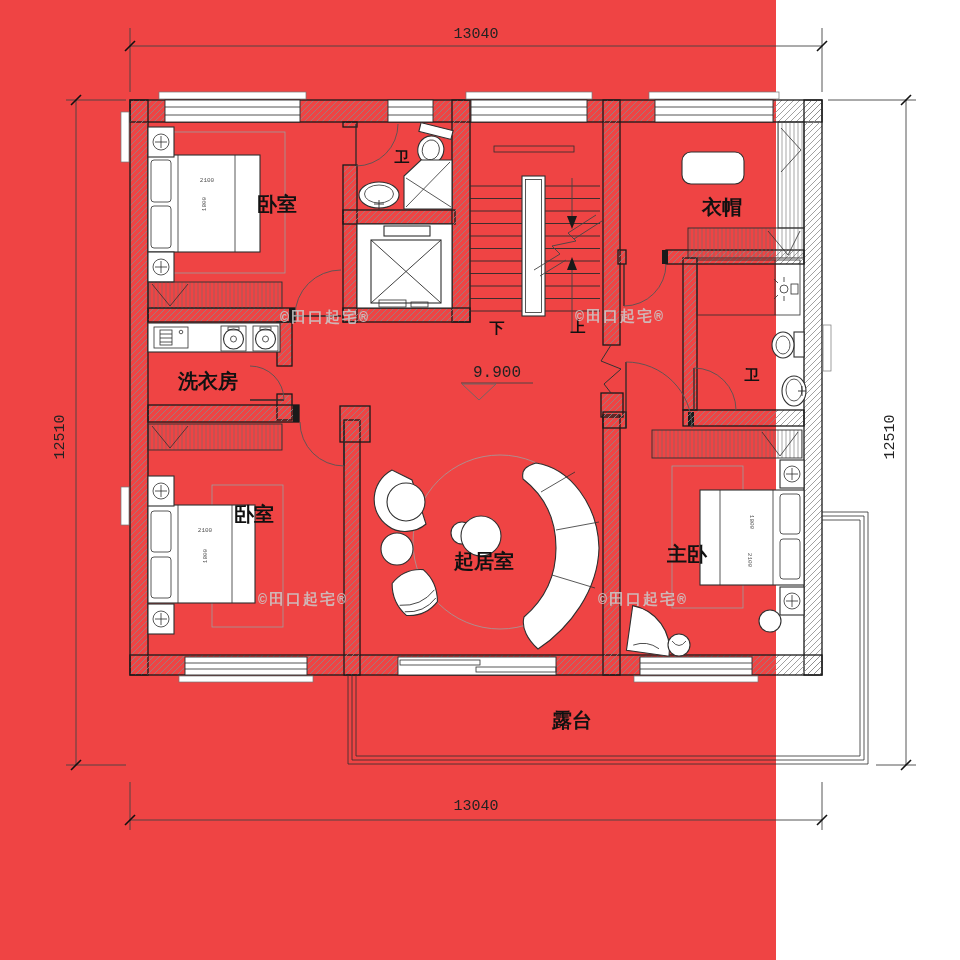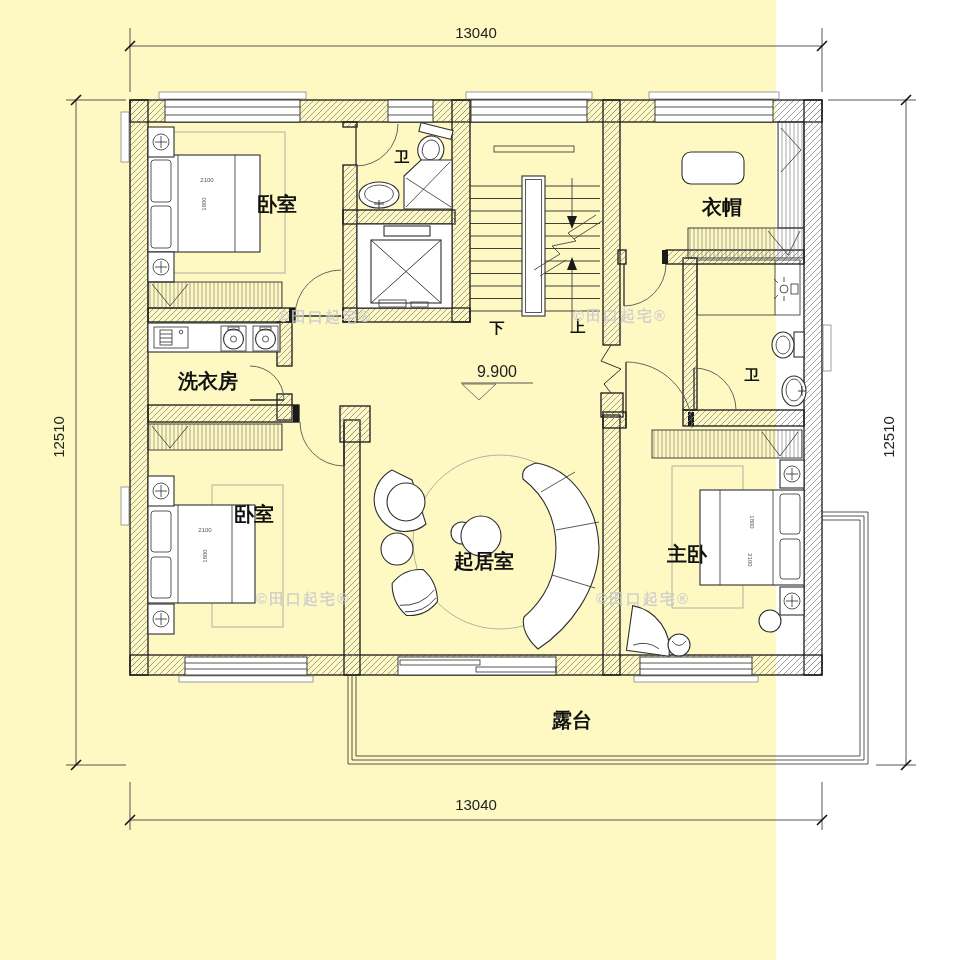--- a/index.html
+++ b/index.html
@@ -1,17 +1,17 @@
 <!DOCTYPE html>
 <html><head>
 <meta charset="utf-8">
 <style>
   html,body{margin:0;padding:0;background:#fff;}
-  .page{width:776px;height:960px;background:#fef9c3;position:relative;
-        font-family:Liberation Sans, sans-serif;}
+  .page{width:776px;height:960px;background:#ef4444;position:relative;
+        font-family:Liberation Mono, monospace;}
   svg{display:block;}
   .wall{fill:url(#hatch);stroke:#1a1a1a;stroke-width:1.3;}
   .solid{fill:#1a1a1a;stroke:none;}
   .win{fill:#ffffff;stroke:#2a2a2a;stroke-width:0.9;}
   .winline{stroke:#2a2a2a;stroke-width:0.8;}
   .sill{fill:#ffffff;stroke:#777;stroke-width:0.7;}
   .furn{fill:#ffffff;stroke:#2f2f2f;stroke-width:1.1;}
   .furn-thin{fill:none;stroke:#2f2f2f;stroke-width:0.8;}
   .light{fill:none;stroke:#9e9e9e;stroke-width:0.8;}
   .door{fill:none;stroke:#555;stroke-width:0.9;}

